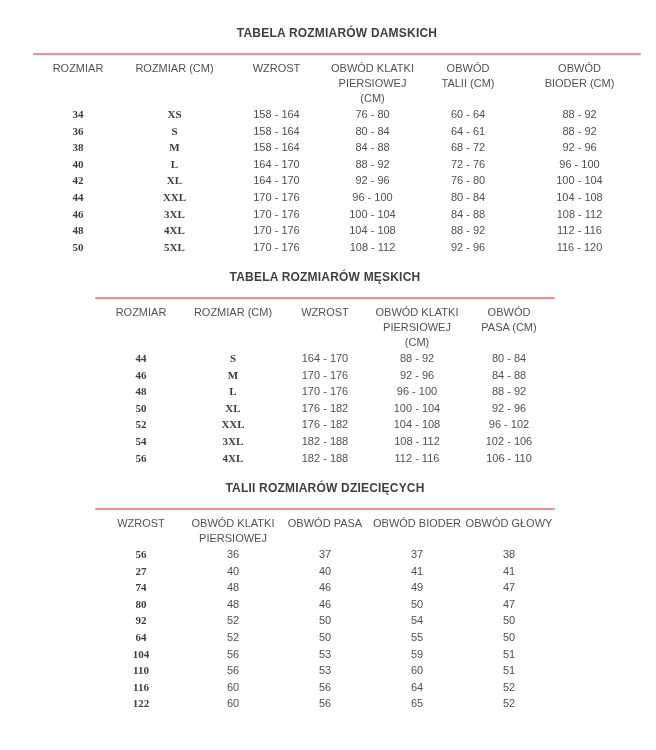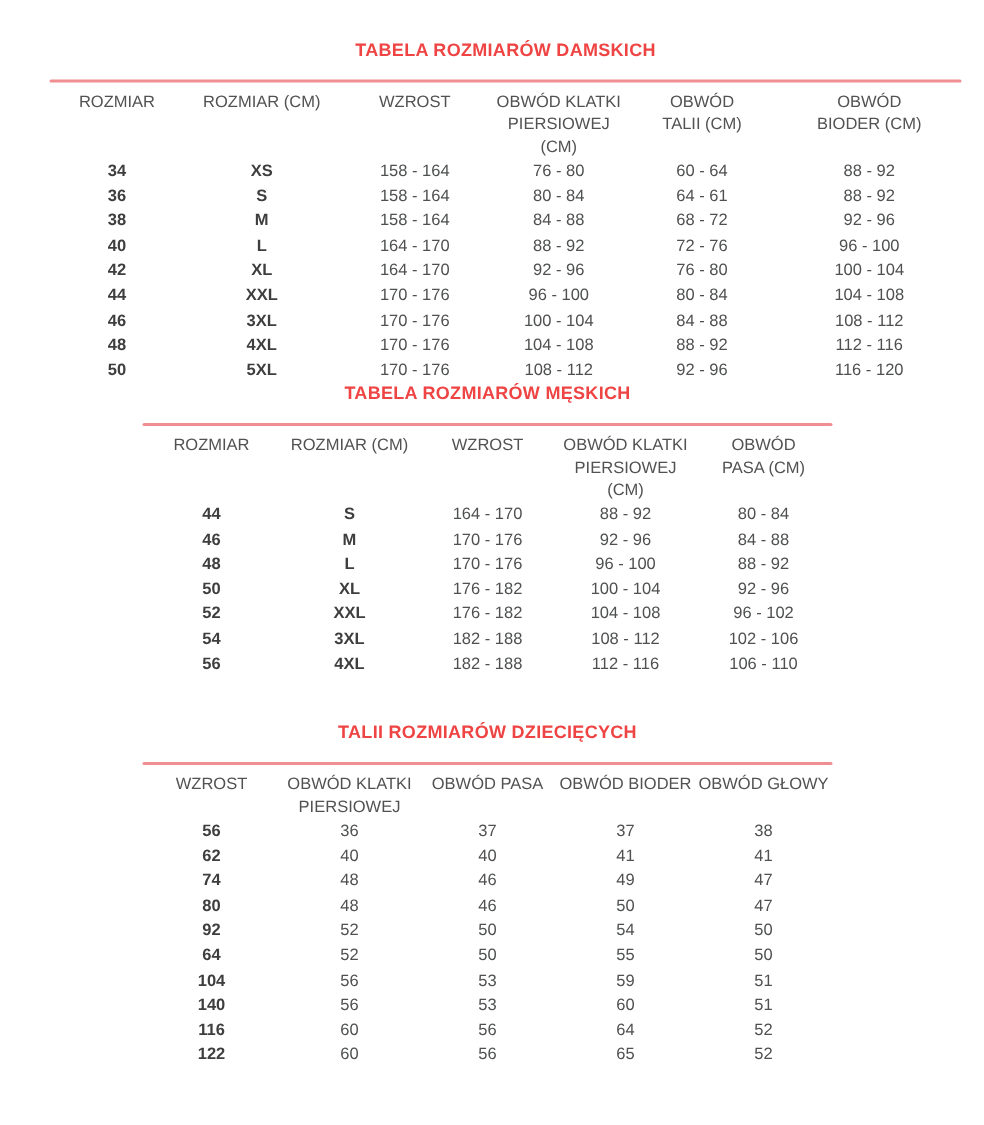--- a/index.html
+++ b/index.html
@@ -13,29 +13,29 @@
     position: relative;
     overflow: hidden;
     font-family: "Liberation Sans", "DejaVu Sans", sans-serif;
     -webkit-font-smoothing: antialiased;
   }
   .size-table {
     position: absolute;
     text-align: center;
   }
   #table-women  { top: 26px;  left: 33px; width: 608px; }
-  #table-men    { top: 255px; left: 95px; width: 460px; }
+  #table-men    { top: 270px; left: 95px; width: 460px; }
   #table-kids   { top: 481px; left: 95px; width: 460px; }
 
   .table-title {
     margin: 0;
     font-size: 12px;
     font-weight: 700;
     line-height: 14px;
-    color: #ef4444;
+    color: #404040;
     letter-spacing: 0.2px;
     text-align: center;
   }
   .redline {
     height: 2px;
     margin-top: 13px;
     border-radius: 1px;
   }
   table {
     border-collapse: collapse;
@@ -59,20 +59,21 @@
     color: #4f5050;
     height: 16.6px;
     line-height: 16.6px;
     padding: 0;
     text-align: center;
     white-space: nowrap;
   }
   td.bold {
     font-weight: 700;
     color: #3e3e3e;
+    font-family: Liberation Serif, serif;
   }
 </style>
 </head>
 <body>
 
 <div>
 
   <section id="table-women" class="size-table">
     <h2 class="table-title">TABELA ROZMIARÓW DAMSKICH</h2>
     <div class="redline" style="background: rgb(239, 143, 145);"></div>
@@ -274,21 +275,21 @@
         </thead>
       <tbody>
           <tr>
             <td class="bold">56</td>
             <td>36</td>
             <td>37</td>
             <td>37</td>
             <td>38</td>
           </tr>
           <tr>
-            <td class="bold">62</td>
+            <td class="bold">27</td>
             <td>40</td>
             <td>40</td>
             <td>41</td>
             <td>41</td>
           </tr>
           <tr>
             <td class="bold">74</td>
             <td>48</td>
             <td>46</td>
             <td>49</td>
@@ -316,21 +317,21 @@
             <td>50</td>
           </tr>
           <tr>
             <td class="bold">104</td>
             <td>56</td>
             <td>53</td>
             <td>59</td>
             <td>51</td>
           </tr>
           <tr>
-            <td class="bold">140</td>
+            <td class="bold">110</td>
             <td>56</td>
             <td>53</td>
             <td>60</td>
             <td>51</td>
           </tr>
           <tr>
             <td class="bold">116</td>
             <td>60</td>
             <td>56</td>
             <td>64</td>

